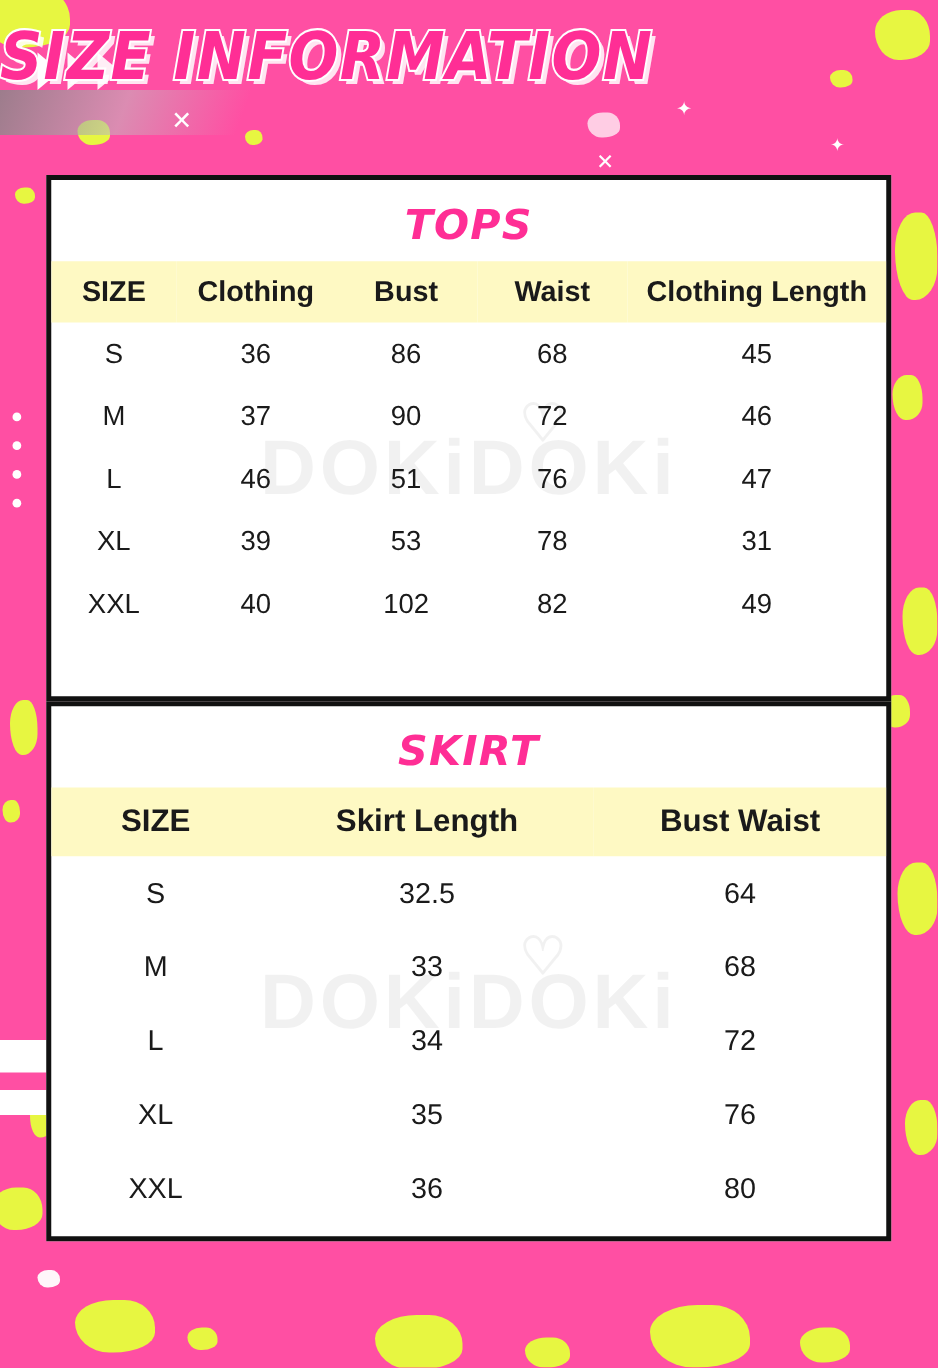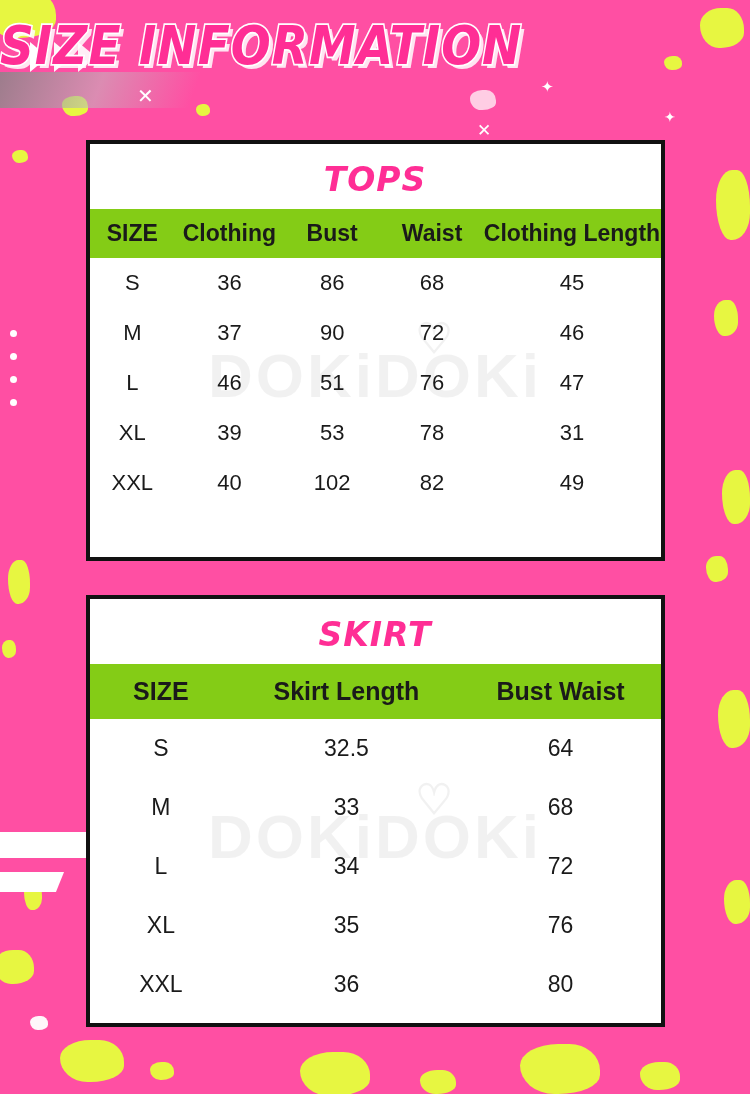--- a/index.html
+++ b/index.html
@@ -126,26 +126,26 @@
     transform: scaleY(1.12);
   }
 
   
   .card {
     position: relative;
     z-index: 5;
     background: #ffffff;
     border: 4px solid #111111;
     margin: 0 auto;
-    width: 579px;
+    width: 676px;
     box-sizing: border-box;
     overflow: hidden;
   }
   #tops-card { margin-top: 62px; height: 421px; }
-  #skirt-card { margin-top: 34px; height: 432px; }
+  #skirt-card { height: 432px; }
 
   .card-title {
     text-align: center;
     font-family: "DejaVu Sans", sans-serif;
     font-weight: bold;
     font-style: italic;
     font-size: 33px;
     color: #FF2E95;
     -webkit-text-stroke: 2px #ffffff;
     paint-order: stroke fill;
@@ -175,21 +175,21 @@
   }
 
   table {
     position: relative;
     z-index: 2;
     width: 100%;
     border-collapse: collapse;
     font-family: "Liberation Sans", sans-serif;
   }
   thead tr {
-    background: #84cc16;
+    background: #fef9c3;
   }
   thead th {
     font-size: 23px;
     font-weight: bold;
     color: #1a1a1a;
     padding: 11px 0;
     text-align: center;
   }
   tbody td {
     font-size: 22px;

